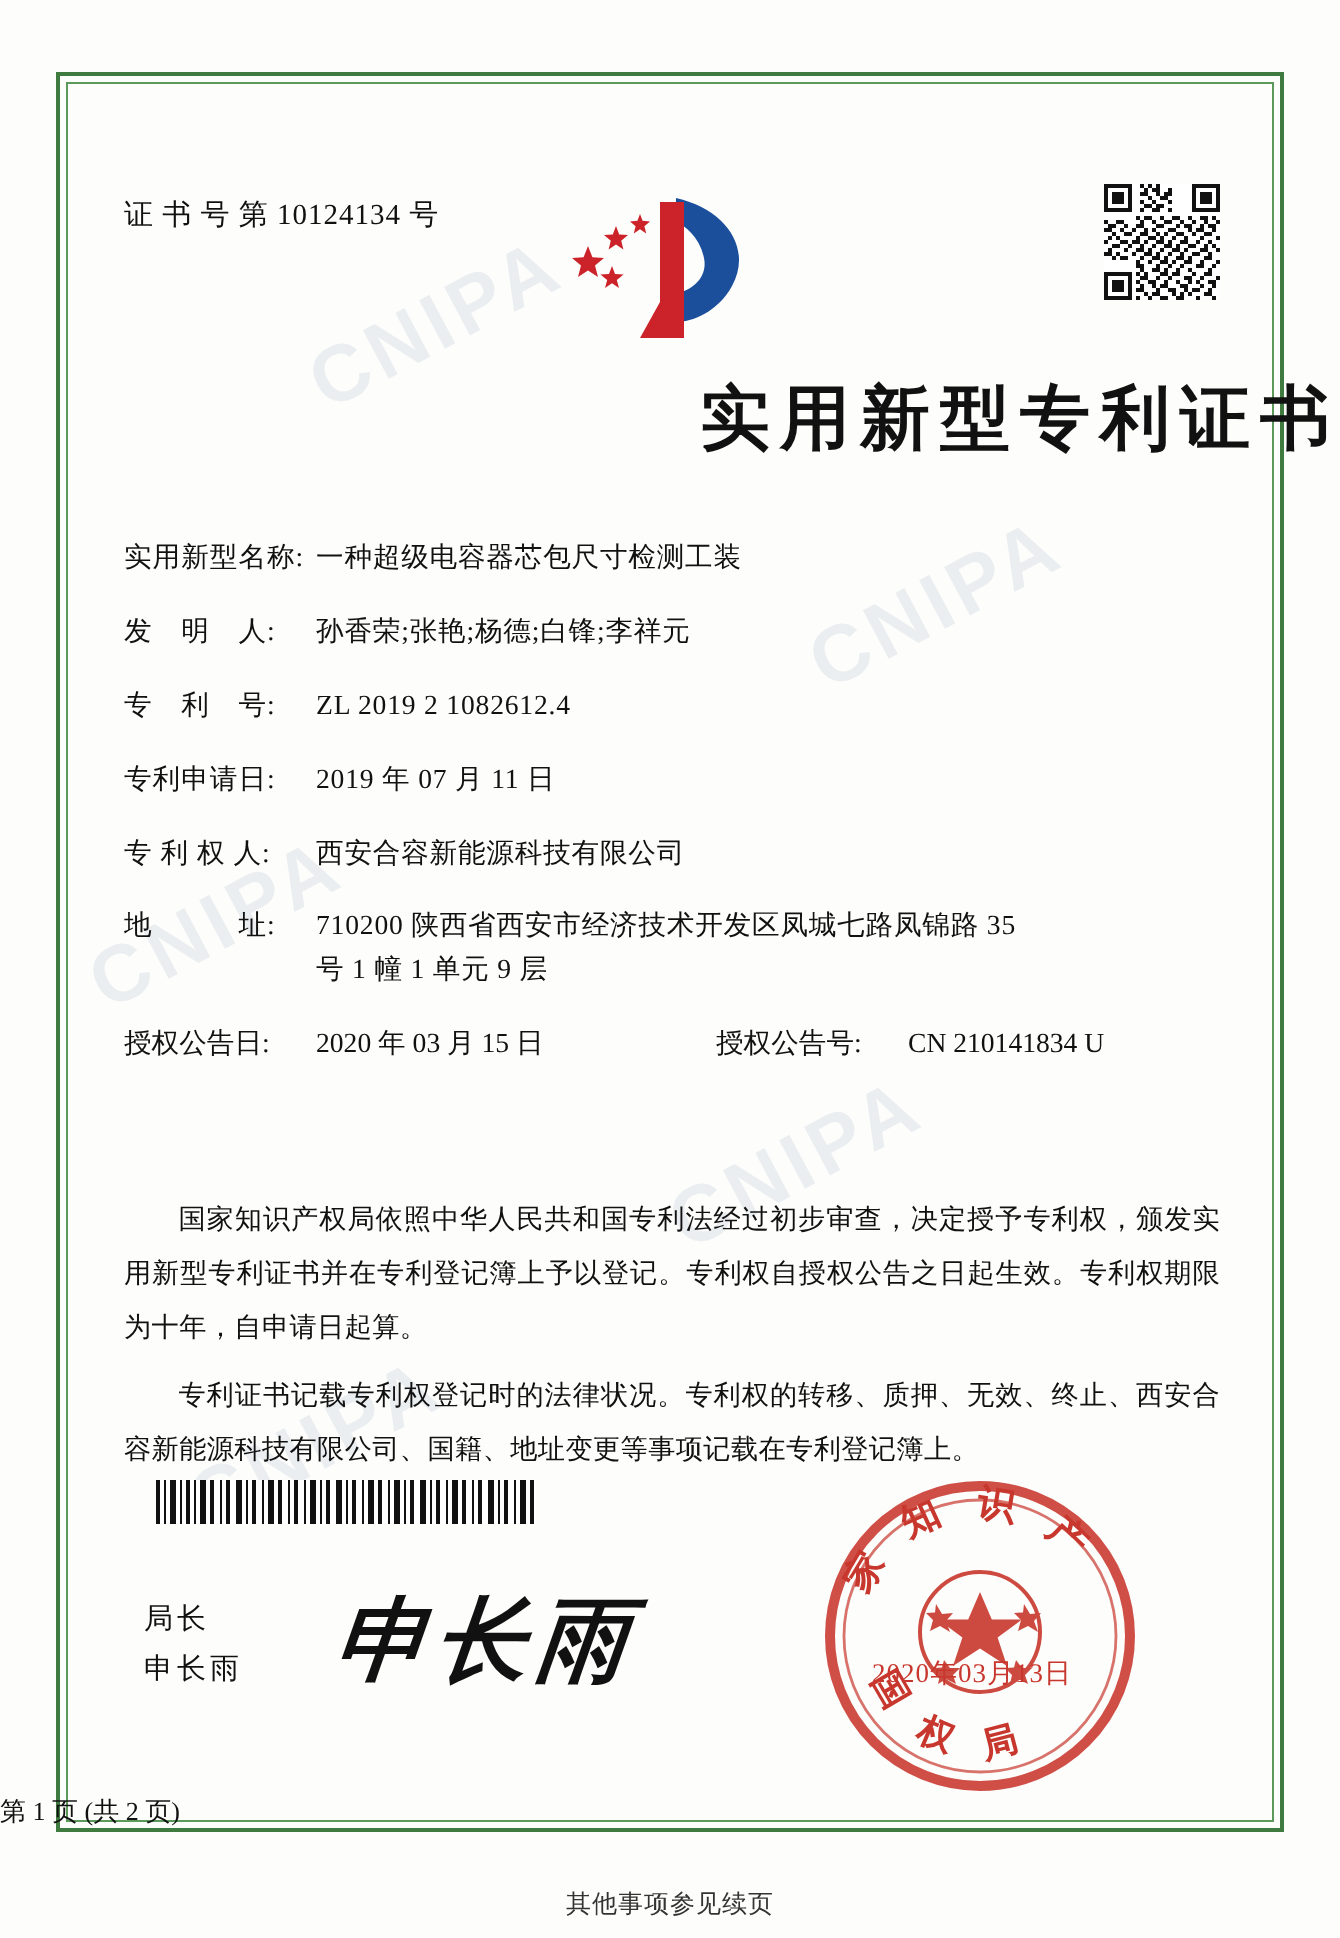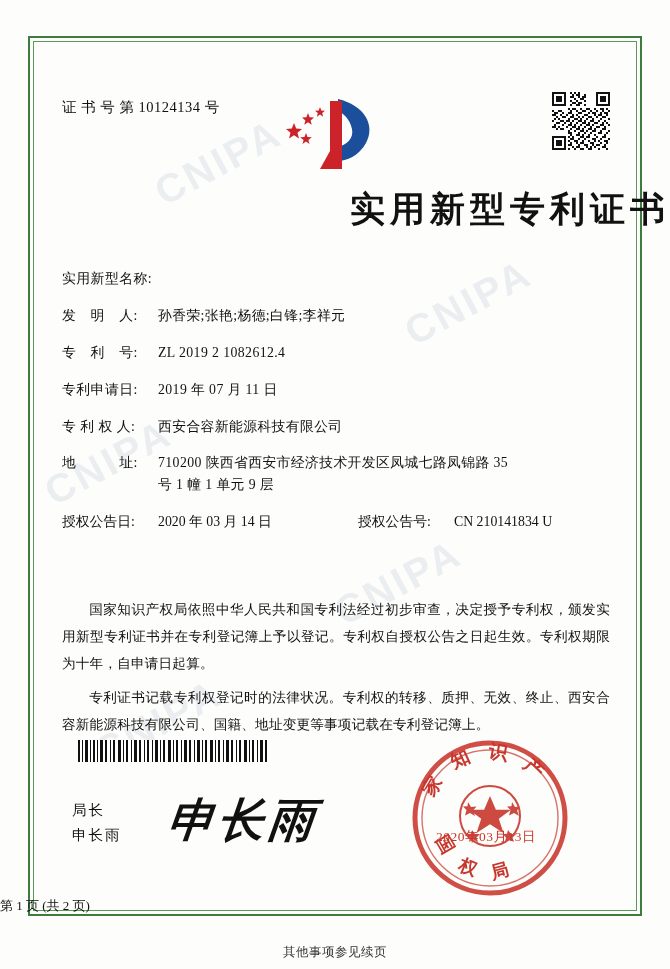--- a/index.html
+++ b/index.html
@@ -476,20 +476,21 @@
       </g>
     </svg>
   </div>
 
   <div class="title">实用新型专利证书</div>
 
   <div class="fields">
 
     <div class="row">
       <div class="label">实用新型名称:</div>
+      <div class="value">一种超级电容器芯包尺寸检测工装</div>
     </div>
 
     <div class="row">
       <div class="label">发　明　人:</div>
       <div class="value">孙香荣;张艳;杨德;白锋;李祥元</div>
     </div>
 
     <div class="row">
       <div class="label">专　利　号:</div>
       <div class="value">ZL 2019 2 1082612.4</div>
@@ -508,21 +509,21 @@
     <div class="row">
       <div class="label">地　　　址:</div>
       <div class="value">
         <span class="sub">710200 陕西省西安市经济技术开发区凤城七路凤锦路 35</span>
         <span class="sub">号 1 幢 1 单元 9 层</span>
       </div>
     </div>
 
     <div class="grant-row">
       <div class="label">授权公告日:</div>
-      <div class="v1">2020 年 03 月 14 日</div>
+      <div class="v1">2020 年 03 月 15 日</div>
       <div class="l2">授权公告号:</div>
       <div class="v2">CN 210141834 U</div>
     </div>
 
   </div>
 
   <div class="paragraphs">
     <p>国家知识产权局依照中华人民共和国专利法经过初步审查，决定授予专利权，颁发实用新型专利证书并在专利登记簿上予以登记。专利权自授权公告之日起生效。专利权期限为十年，自申请日起算。</p>
     <p>专利证书记载专利权登记时的法律状况。专利权的转移、质押、无效、终止、西安合容新能源科技有限公司、国籍、地址变更等事项记载在专利登记簿上。</p>
   </div>

